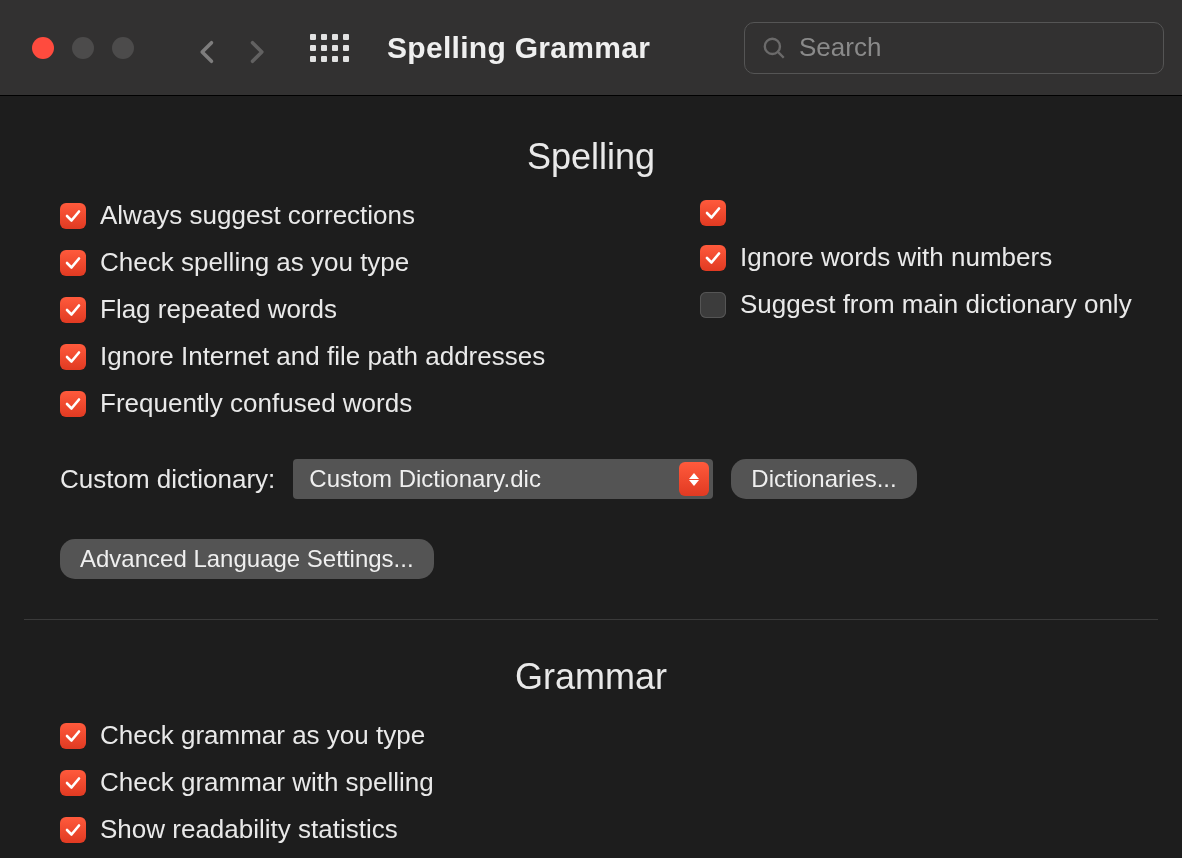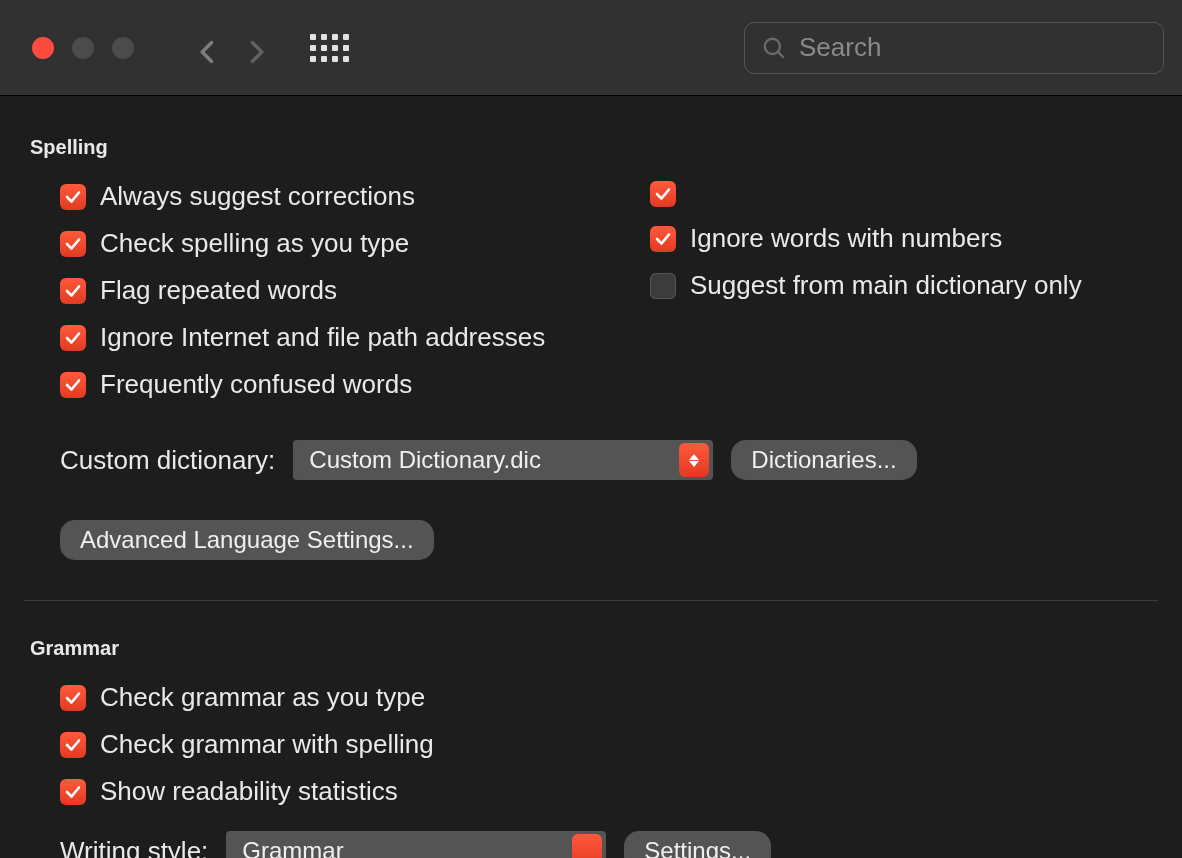--- a/index.html
+++ b/index.html
@@ -64,23 +64,23 @@
     background: transparent;
     border: none;
     outline: none;
     color: #ddd;
     font-size: 26px;
   }
   .search input::placeholder { color: #8a8a8a; }
 
   
   .content { padding: 40px 30px 0; }
-  .section-title { font-size: 20px; font-weight: 700; margin-bottom: 22px; }
-
-  .cols { display: flex; }
+  .section-title { font-size: 36px; font-weight: 400; margin-bottom: 22px; text-align: center; }
+
+  .cols { display: flex; gap: 50px; }
   .col { flex: 0 0 auto; }
   .col.left { width: 620px; padding-left: 30px;}
   .col.right { padding-left: 0;}
 
   .opt {
     display: flex;
     align-items: center;
     gap: 14px;
     margin-bottom: 16px;
     font-size: 26px;
@@ -186,20 +186,21 @@
         <span></span>
         <span></span>
         <span></span>
       <span></span>
         <span></span>
         <span></span>
         <span></span>
     </div>
   </div>
 
+  <div class="title">Spelling  Grammar</div>
 
   <div class="search">
     <svg viewBox="0 0 24 24" fill="none" stroke="#9a9a9a" stroke-width="2.2">
       <circle cx="10.5" cy="10.5" r="7"></circle>
         <line x1="21" y1="21" x2="15.6" y2="15.6"></line>
     </svg>
     <input type="text" placeholder="Search" style="">
   </div>
 </div>
 

